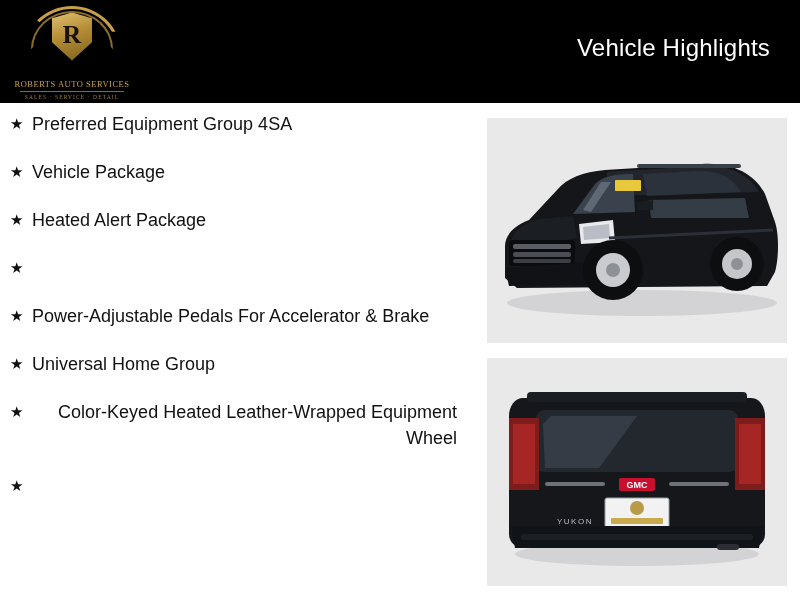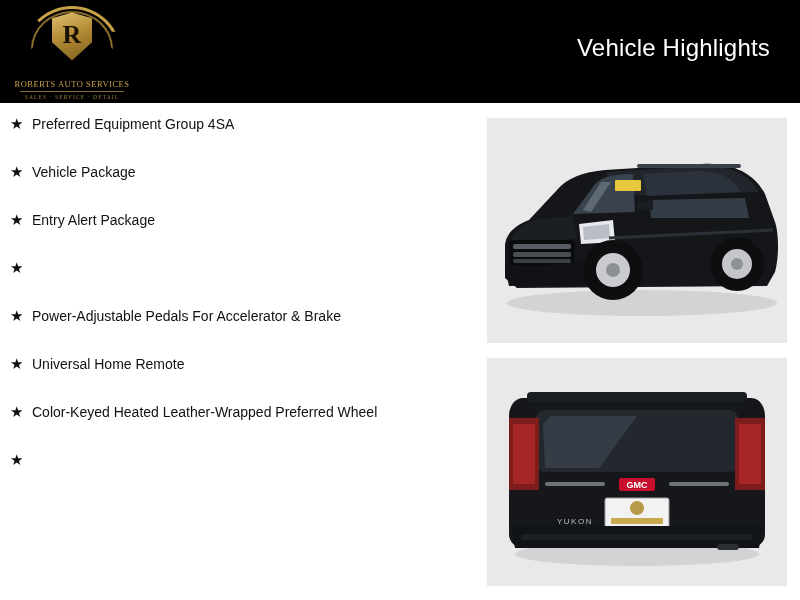--- a/index.html
+++ b/index.html
@@ -144,24 +144,25 @@
   }
   .feature-star {
     flex: 0 0 auto;
     width: 22px;
     font-size: 15px;
     color: #111111;
     line-height: 26px;
     text-align: left;
   }
   .feature-text {
-    font-size: 14px;
+    font-size: 18px;
     color: #111111;
     line-height: 26px;
     max-width: 425px;
+    text-align: right;
   }
 
   
   .photo {
     position: absolute;
     background: #e9e9ea;
     overflow: hidden;
   }
   .photo-top {
     left: 487px;
@@ -206,40 +207,40 @@
       <span class="feature-text">Preferred Equipment Group 4SA</span>
     </div>
 
     <div class="feature">
       <span class="feature-star">★</span>
       <span class="feature-text">Vehicle Package</span>
     </div>
 
     <div class="feature">
       <span class="feature-star">★</span>
-      <span class="feature-text">Entry Alert Package</span>
+      <span class="feature-text">Heated Alert Package</span>
     </div>
 
     <div class="feature">
       <span class="feature-star">★</span>
     </div>
 
     <div class="feature">
       <span class="feature-star">★</span>
       <span class="feature-text">Power-Adjustable Pedals For Accelerator &amp; Brake</span>
     </div>
 
     <div class="feature">
       <span class="feature-star">★</span>
-      <span class="feature-text">Universal Home Remote</span>
-    </div>
-
-    <div class="feature">
-      <span class="feature-star">★</span>
-      <span class="feature-text">Color-Keyed Heated Leather-Wrapped Preferred Wheel</span>
+      <span class="feature-text">Universal Home Group</span>
+    </div>
+
+    <div class="feature">
+      <span class="feature-star">★</span>
+      <span class="feature-text">Color-Keyed Heated Leather-Wrapped Equipment Wheel</span>
     </div>
 
     <div class="feature">
       <span class="feature-star">★</span>
     </div>
 
   </div>
 
   <div class="photo photo-top">
     <svg width="300" height="225" viewBox="0 0 300 225">

